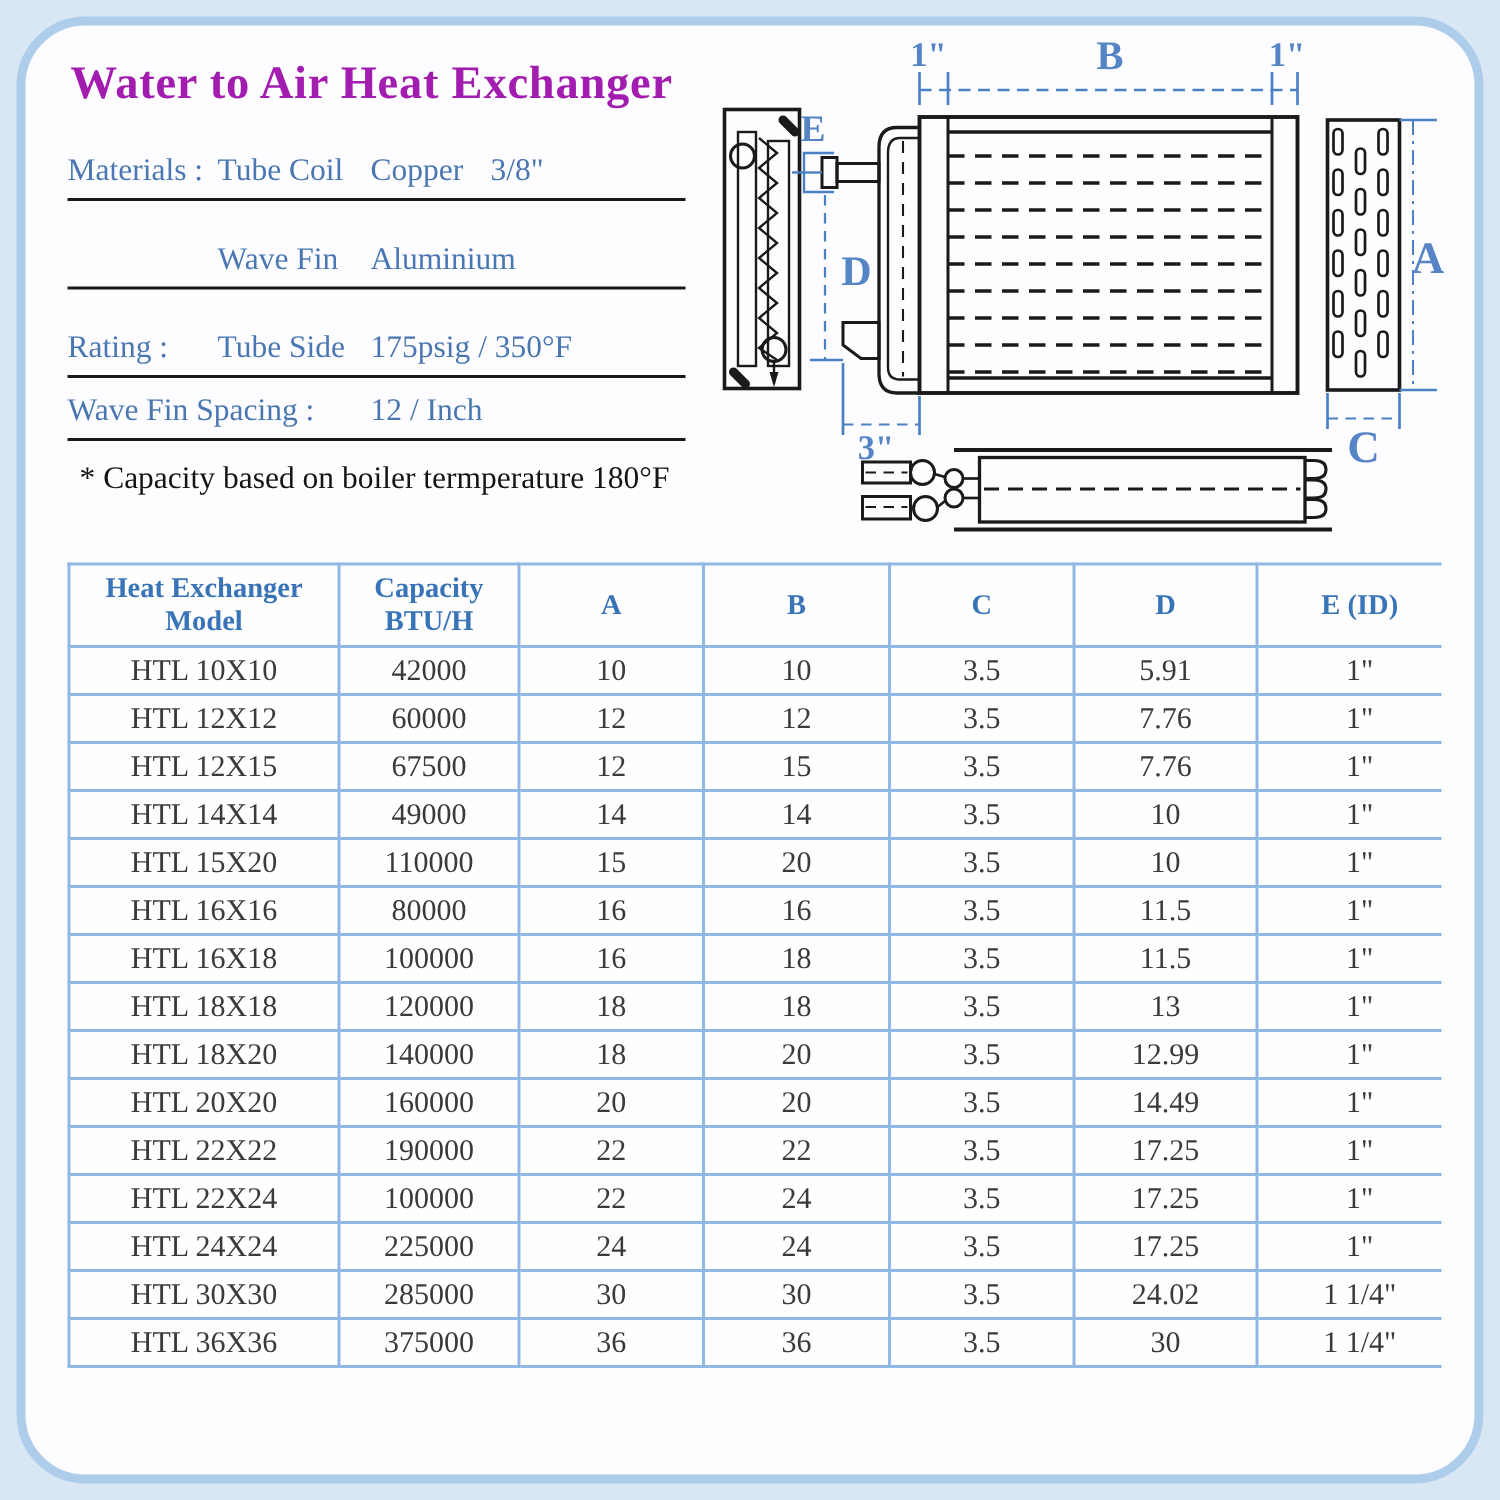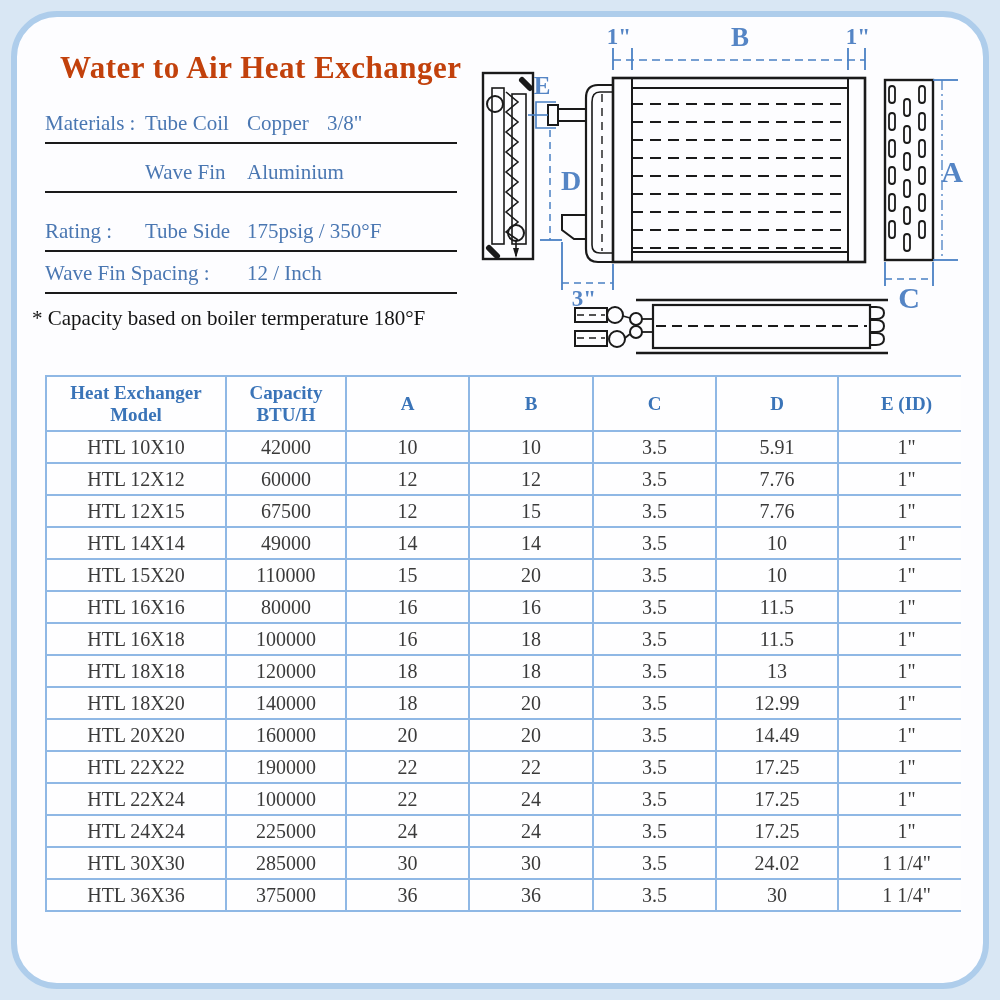--- a/index.html
+++ b/index.html
@@ -9,41 +9,41 @@
     font-family:"Liberation Serif",serif;
     overflow:hidden;
   }
   .card{
     position:absolute;left:11px;top:11px;right:11px;bottom:11px;
     background:#fdfdff;
     border:6px solid #aecdeb;
     border-radius:46px;
   }
   .title{
-    position:absolute;left:26px;top:16px;margin:17px;
-    font-size:31px;font-weight:bold;color:#c2410c;
+    position:absolute;left:26px;top:16px;margin:4px;
+    font-size:31px;font-weight:bold;color:#a21caf;
     letter-spacing:.5px;
     font-family:"Liberation Serif",serif;
   }
   .spec-row{
     position:absolute;left:28px;width:412px;height:36px;
     border-bottom:2px solid #1a1a1a;
     font-size:21px;color:#4a77b2;
   }
   .spec-row span{position:absolute;bottom:6px;white-space:nowrap;}
   .c1{left:0;}
   .c2{left:100px;text-align:center;}
   .c3{left:202px;}
   .c4{left:282px;}
-  .r1{top:89px;}
+  .r1{top:79px;}
   .r2{top:138px;}
   .r3{top:197px;}
   .r4{top:239px;}
   .note{
-    position:absolute;left:15px;top:289px;
+    position:absolute;left:36px;top:289px;
     font-size:21px;color:#141414;white-space:nowrap;
   }
   .diagram{
     position:absolute;left:461px;top:-5px;width:492px;height:360px;
   }
   .diagram .ink{stroke:#1a1a1a;fill:none;}
   .diagram .dim{stroke:#4a80c4;fill:none;}
   .diagram text{
     fill:#5585c5;font-weight:bold;font-family:"Liberation Serif",serif;
     text-anchor:middle;

